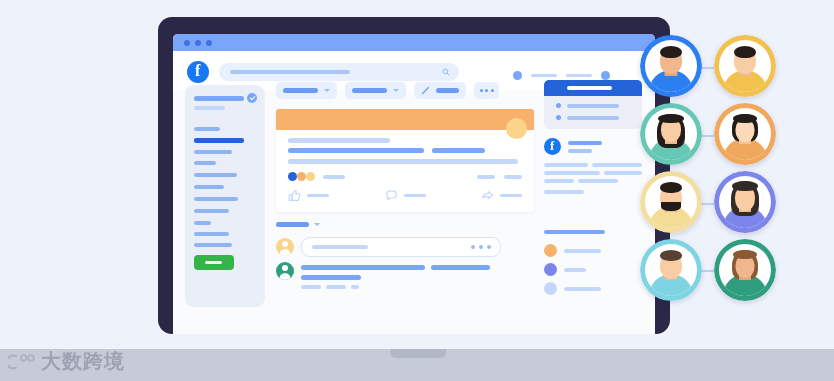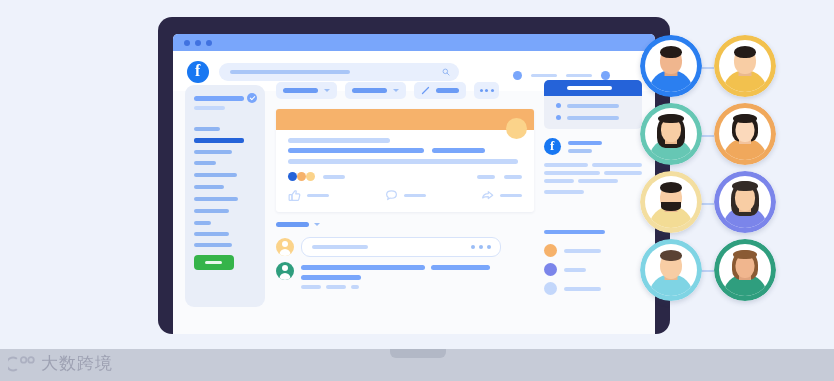--- a/index.html
+++ b/index.html
@@ -196,21 +196,21 @@
   .ava .ring{position:absolute;inset:0;border-radius:50%;}
   .ava .inner{position:absolute;inset:5px;border-radius:50%;background:#fff;overflow:hidden;}
   .ava .hair{position:absolute;border-radius:50% 50% 45% 45%;background:#241c18;}
   .ava .face{position:absolute;left:50%;transform:translateX(-50%);border-radius:45% 45% 48% 48%;}
   .ava .body{position:absolute;left:50%;transform:translateX(-50%);border-radius:26px 26px 0 0;}
   .ava .neck{position:absolute;left:50%;transform:translateX(-50%);}
 
   
   .wm{position:absolute;left:8px;bottom:6px;display:flex;align-items:center;gap:5px;opacity:.45;}
   .wm-logo{width:28px;height:18px;position:relative;}
-  .wm-text{font-size:17px;color:#6d6f87;letter-spacing:1px;font-weight:normal;}
+  .wm-text{font-size:20px;color:#6d6f87;letter-spacing:1px;font-weight:bold;}
 </style>
 </head>
 <body>
 
 <div class="stage">
 
   <div class="laptop-body">
     <div class="screen">
 
       <div class="titlebar">

